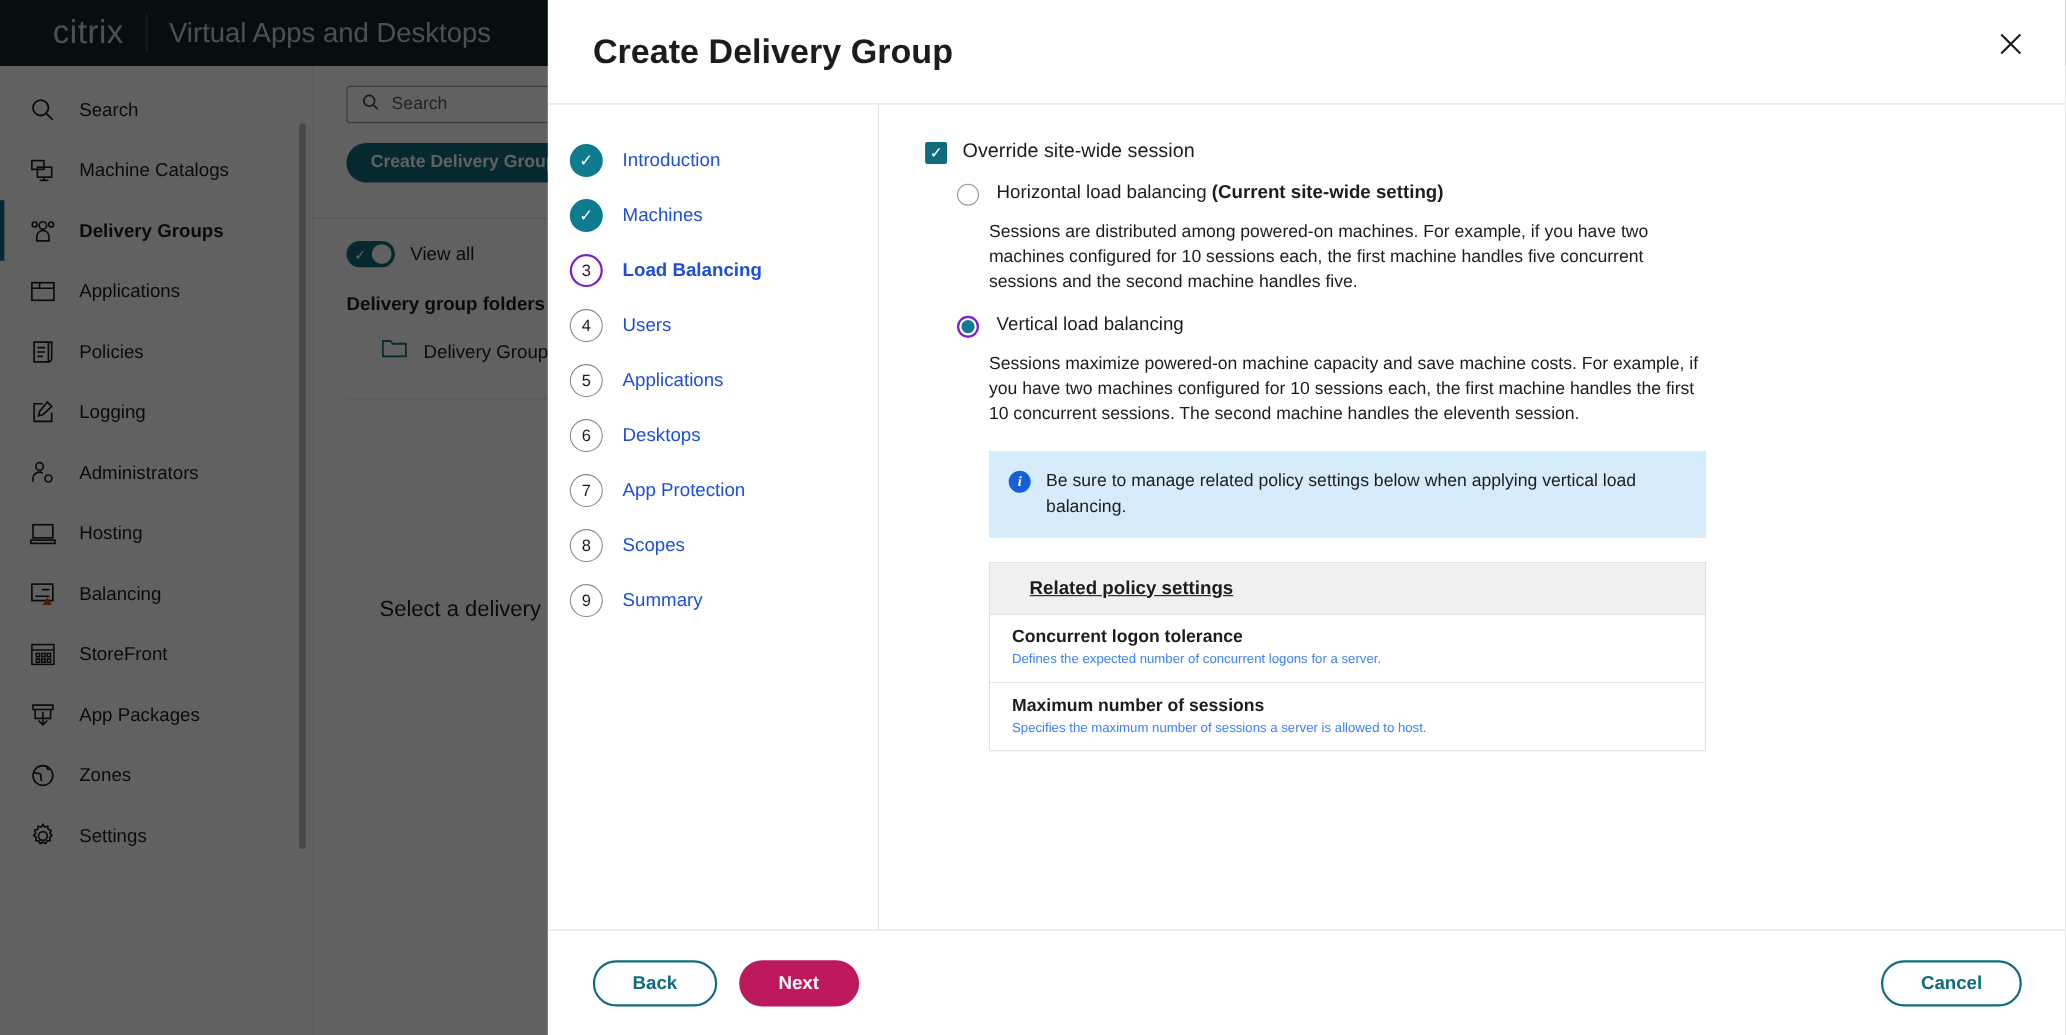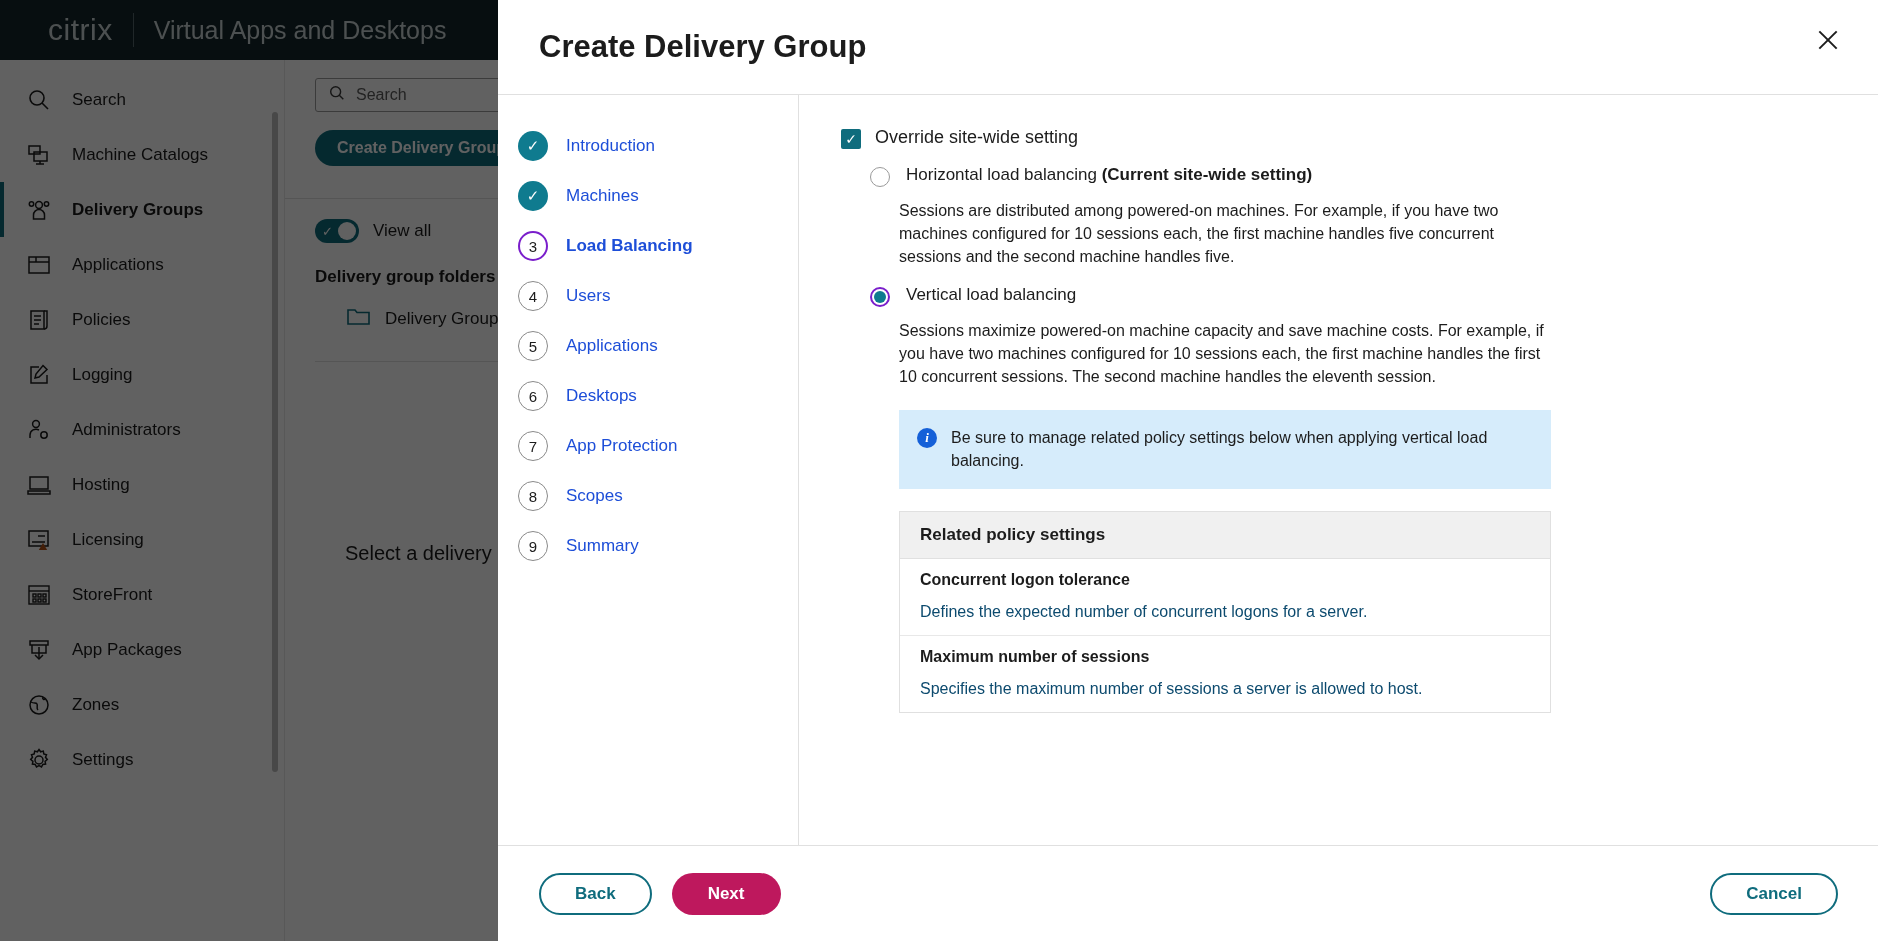--- a/index.html
+++ b/index.html
@@ -167,27 +167,27 @@
     color: #fff; font-size: 13px; font-weight: 700; font-style: italic;
     display:flex; align-items:center; justify-content:center; flex-shrink:0;
     margin-top: 2px; font-family: "Liberation Serif", serif;
   }
   .info-text { font-size: 16px; color:#1c1c1c; line-height: 1.45; }
 
   .policy-table {
     margin: 22px 0 0 58px; max-width: 652px; border: 1px solid #e0e0e0;
   }
   .pt-head {
-    background: #f0f0f0; padding: 13px 20px; font-size: 17px;
-    font-weight: 700; color: #1c1c1c; border-bottom: 1px solid #e0e0e0;
+    background: #f0f0f0; padding: 13px 36px; font-size: 17px;
+    font-weight: 700; color: #1c1c1c; border-bottom: 1px solid #e0e0e0; text-decoration: underline;
   }
   .pt-row { padding: 12px 20px 14px 20px; border-bottom: 1px solid #e8e8e8; }
   .pt-row:last-child { border-bottom: none; }
   .pt-title { font-size: 16px; font-weight: 700; color:#1c1c1c; }
-  .pt-desc { font-size: 16px; color:#0c4a6e; margin-top: 14px; }
+  .pt-desc { font-size: 12px; color:#3b82f6; margin-top: 3px; }
 
   .modal-foot {
     height: 96px; flex-shrink: 0; border-top: 1px solid #e0e0e0;
     display: flex; align-items: center; padding: 0 40px 0 41px;
   }
   .btn {
     height: 42px; border-radius: 21px; display: inline-flex;
     align-items: center; justify-content: center; font-size: 17px; font-weight: 700;
   }
   .btn-outline { border: 2px solid #0f6c7d; color: #0f6c7d; background: #fff; padding: 0 34px; }
@@ -299,21 +299,21 @@
 
       <div class="sb-item">
         <span class="sb-ico">
           <svg viewBox="0 0 26 26" width="26" height="26" fill="none" stroke="#1c1c1c" stroke-width="1.5">
             <rect x="3" y="4" width="19" height="15"></rect>
               <line x1="12" y1="9" x2="19" y2="9"></line>
             <line x1="6" y1="15" x2="19" y2="15"></line>
             <path d="M17 16l4.2 7h-8.4z" fill="#b35318" stroke="none"></path>
           </svg>
         </span>
-        <span class="sb-label">Licensing</span>
+        <span class="sb-label">Balancing</span>
       </div>
 
       <div class="sb-item">
         <span class="sb-ico">
           <svg viewBox="0 0 26 26" width="26" height="26" fill="none" stroke="#1c1c1c" stroke-width="1.4">
             <rect x="3" y="4" width="20" height="18"></rect>
               <line x1="3" y1="9" x2="23" y2="9"></line>
             <rect x="7" y="12" width="3" height="3"></rect>
               <rect x="12" y="12" width="3" height="3"></rect>
             <rect x="17" y="12" width="3" height="3"></rect>
@@ -454,21 +454,21 @@
       <div class="step">
         <span class="step-badge todo">9</span>
         <span class="step-label">Summary</span>
       </div>
     </aside>
 
     <section class="pane">
 
       <div class="row-check">
         <span class="checkbox">✓</span>
-        <span class="check-label">Override site-wide setting</span>
+        <span class="check-label">Override site-wide session</span>
       </div>
 
 
       <div class="radio-row">
         <span class="radio"></span>
         <span class="radio-label"><span>Horizontal load balancing </span><b>(Current site-wide setting)</b></span>
       </div>
       <div class="radio-desc">Sessions are distributed among powered-on machines. For example, if you have two machines configured for 10 sessions each, the first machine handles five concurrent sessions and the second machine handles five.</div>
 
       <div class="radio-row">

